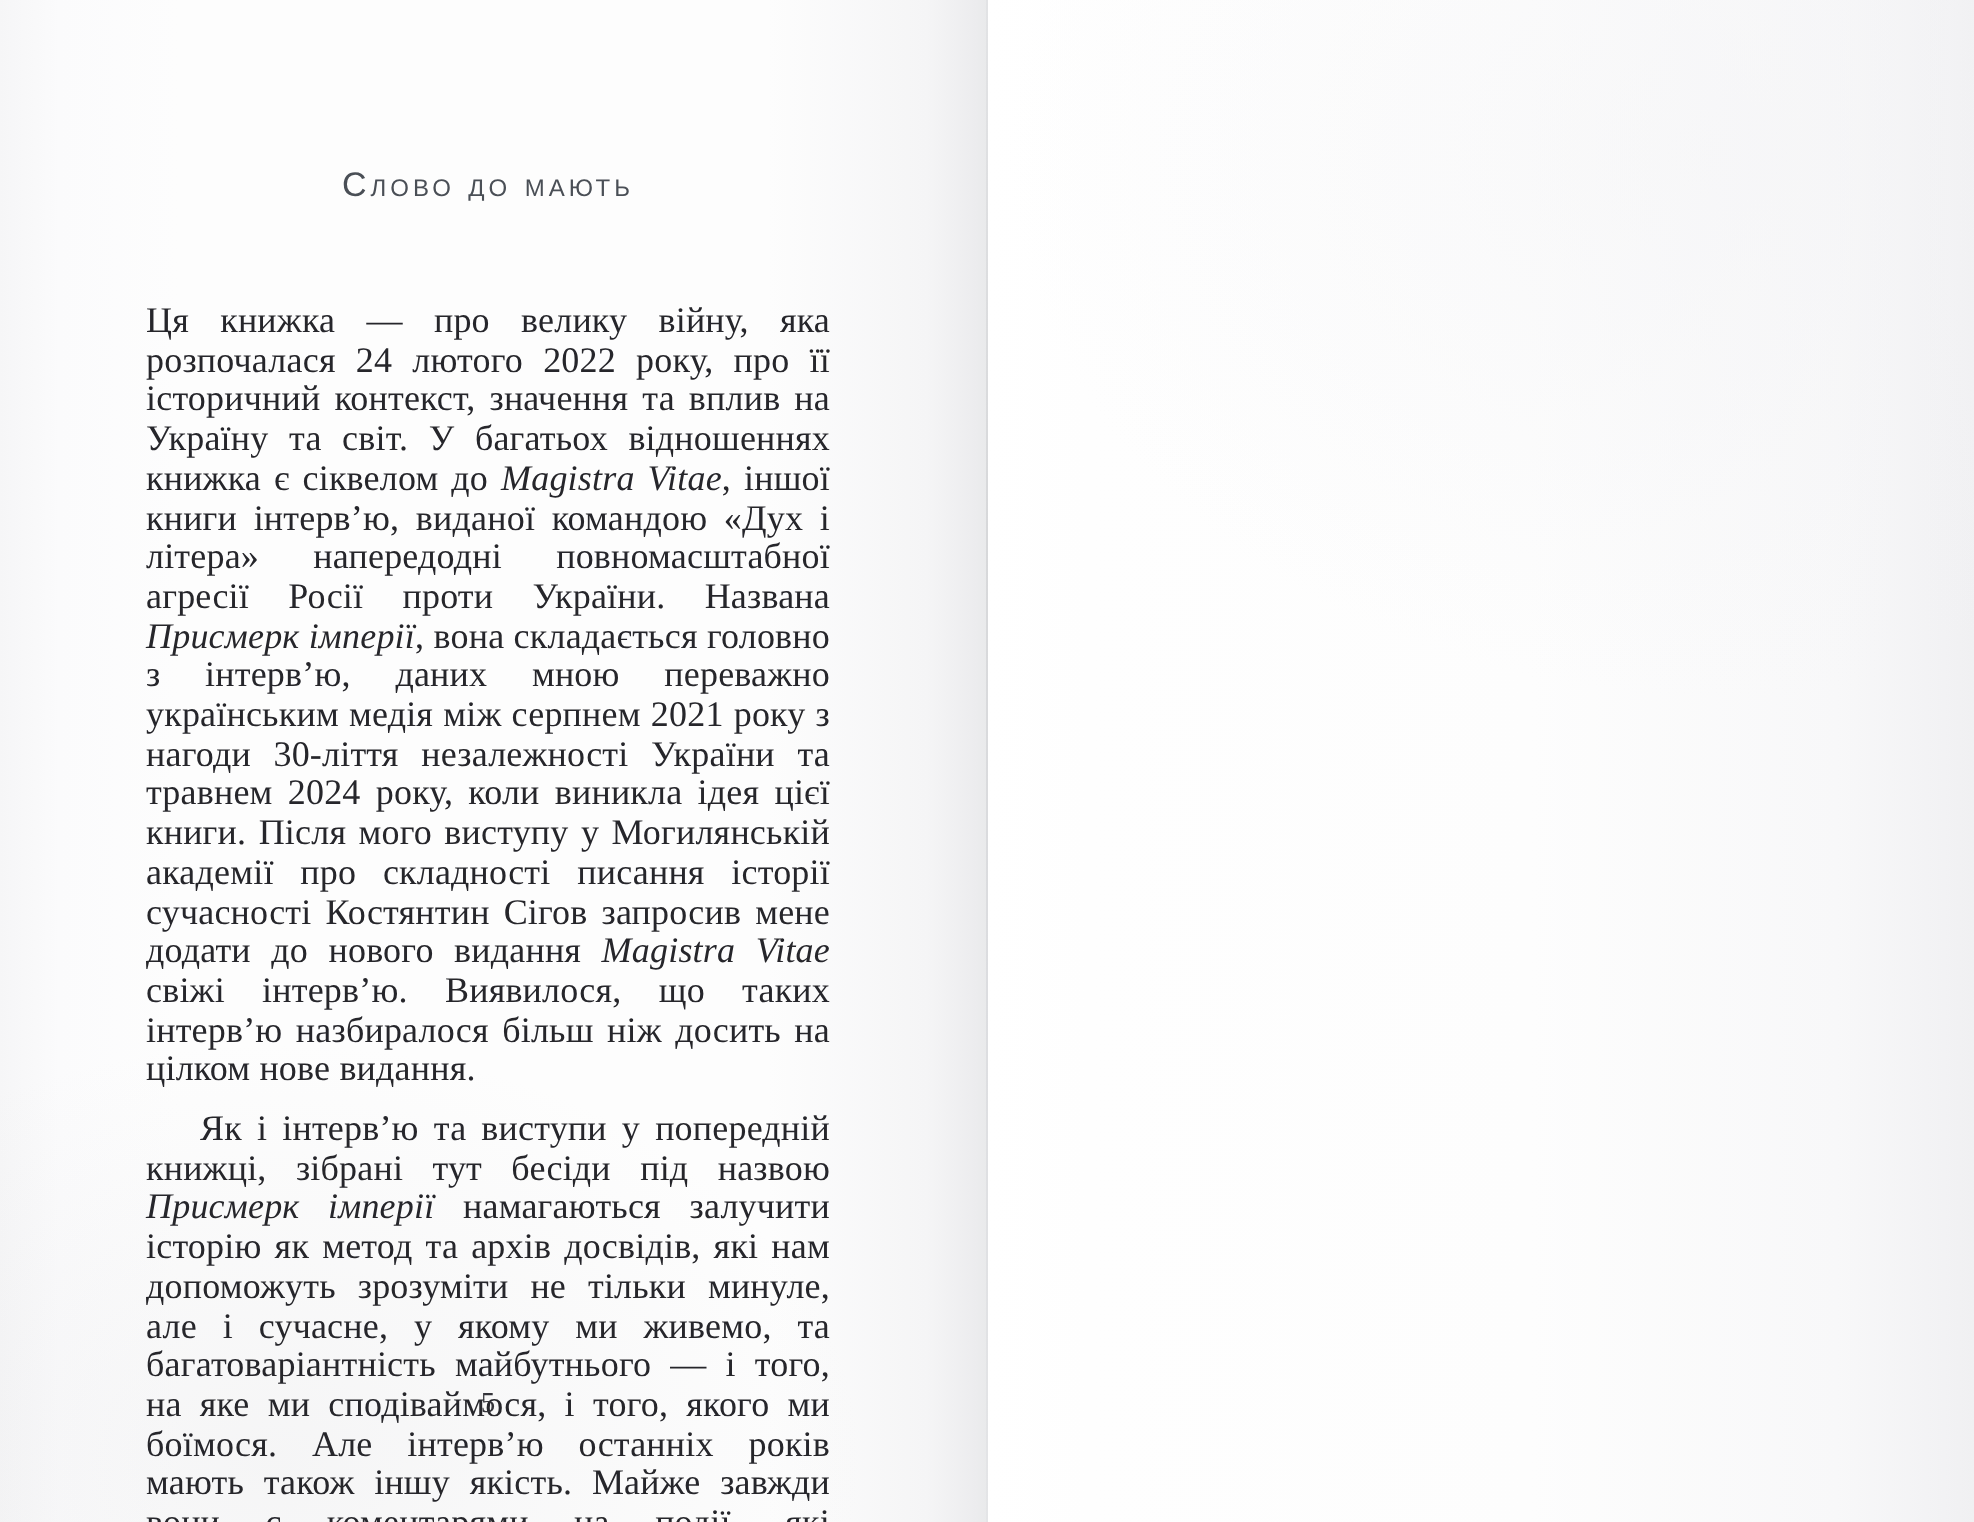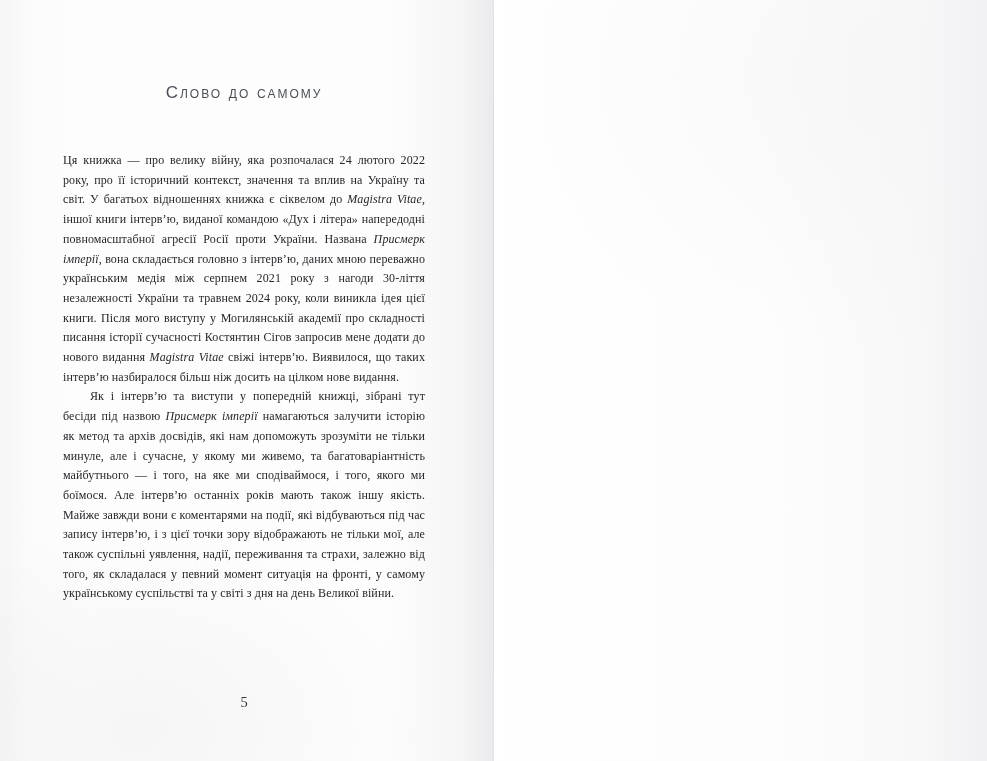--- a/index.html
+++ b/index.html
@@ -47,22 +47,22 @@
     font-family: "Liberation Sans", "DejaVu Sans", sans-serif;
     font-weight: 400;
     font-variant: small-caps;
     font-size: 17px;
     letter-spacing: 2px;
     color: #4a4f56;
     text-align: center;
   }
 
   .para {
-    margin: 0;
-    font-size: 12px;
+    margin: 10px;
+    font-size: 18px;
     line-height: 19.7px;
     text-align: justify;
     color: #26262b;
     letter-spacing: 0.1px;
   }
   .para.indent { text-indent: 27px; }
   .para i { font-style: italic; }
 
   .page-number {
     position: absolute; top: 694px;
@@ -72,21 +72,21 @@
   }
   .page-number.left-num  { left: 63px;  width: 362px; }
 </style>
 </head>
 <body>
 
 <div class="spread">
 
   <div class="page left">
     <div class="text-col left-col">
-      <h1 class="chapter-heading">Слово до самому</h1>
+      <h1 class="chapter-heading">Слово до мають</h1>
       <div>
           <p class="para">Ця книжка — про велику війну, яка розпочалася 24 лютого 2022 року, про її історичний контекст, значення та вплив на Україну та світ. У багатьох відношеннях книжка є сіквелом до <i>Magistra Vitae</i>, іншої книги інтерв’ю, виданої командою «Дух і літера» напередодні повномасштабної агресії Росії проти України. Названа <i>Присмерк імперії</i>, вона складається головно з інтерв’ю, даних мною переважно українським медія між серпнем 2021 року з нагоди 30-ліття незалежності України та травнем 2024 року, коли виникла ідея цієї книги. Після мого виступу у Могилянській академії про складності писання історії сучасності Костянтин Сігов запросив мене додати до нового видання <i>Magistra Vitae</i> свіжі інтерв’ю. Виявилося, що таких інтерв’ю назбиралося більш ніж досить на цілком нове видання.</p>
           <p class="para indent">Як і інтерв’ю та виступи у попередній книжці, зібрані тут бесіди під назвою <i>Присмерк імперії</i> намагаються залучити історію як метод та архів досвідів, які нам допоможуть зрозуміти не тільки минуле, але і сучасне, у якому ми живемо, та багатоваріантність майбутнього — і того, на яке ми сподіваймося, і того, якого ми боїмося. Але інтерв’ю останніх років мають також іншу якість. Майже завжди вони є коментарями на події, які відбуваються під час запису інтерв’ю, і з цієї точки зору відображають не тільки мої, але також суспільні уявлення, надії, переживання та страхи, залежно від того, як складалася у певний момент ситуація на фронті, у самому українському суспільстві та у світі з дня на день Великої війни.</p>
         </div>
     </div>
     <div class="page-number left-num">5</div>
   </div>
 
   <div class="gutter"></div>
 

